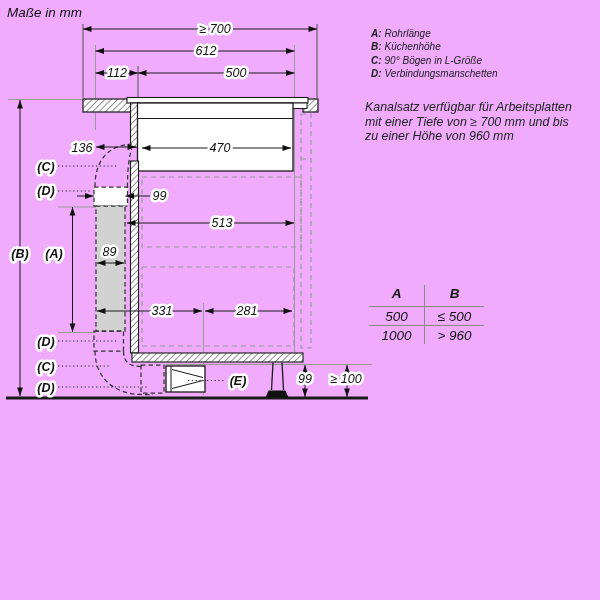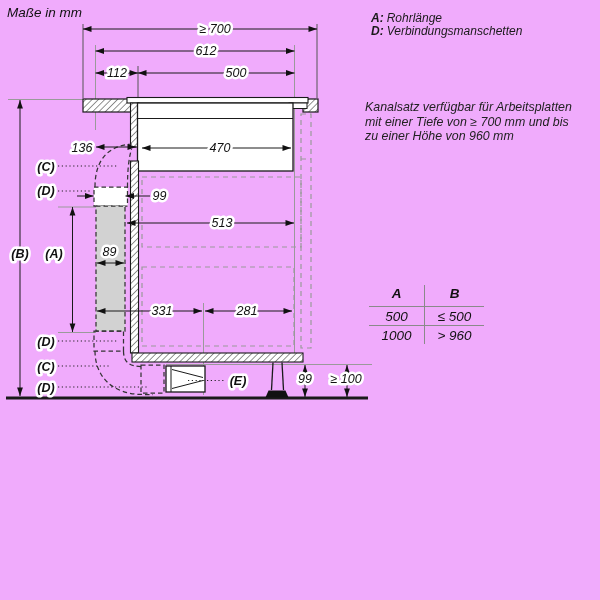--- a/index.html
+++ b/index.html
@@ -1,19 +1,19 @@
 <!DOCTYPE html>
 <html><head>
 <meta charset="utf-8">
 <style>
   html,body{margin:0;padding:0;background:#fff;}
   .page{position:relative;width:600px;height:600px;background:#f0abfc;overflow:hidden;
         font-family:"Liberation Sans",sans-serif;color:#1a1a1a;font-style:italic;}
   .title{position:absolute;left:7px;top:5px;font-size:13.5px;color:#111;}
-  .legend{position:absolute;left:371px;top:12px;font-size:12px;line-height:13.4px;}
+  .legend{position:absolute;left:371px;top:27px;font-size:10px;line-height:13.4px;}
   .legend .lg b{font-weight:bold;}
   .legend .lg span{margin-left:3px;}
   .note{position:absolute;left:365px;width:214px;font-size:12.4px;line-height:14.6px;color:#222;}
   .note.p1{top:100px;}
   .note.p2{top:173px;}
   .tablewrap{position:absolute;left:369px;top:285px;}
   table{border-collapse:collapse;font-size:13.5px;color:#111;text-align:center;}
   th{font-weight:bold;padding:1px 0 5px;}
   td{padding:2px 0 1px;}
   th.col-a,td.col-a{width:55px;border-right:1.1px solid #8a8a8a;}
@@ -175,20 +175,22 @@
       <text class="plabel" x="54" y="257.5" text-anchor="middle">(A)</text>
       <text class="plabel" x="46" y="345.5" text-anchor="middle">(D)</text>
       <text class="plabel" x="46" y="370.5" text-anchor="middle">(C)</text>
       <text class="plabel" x="46" y="391.5" text-anchor="middle">(D)</text>
       <text class="plabel" x="238" y="384.8" text-anchor="middle">(E)</text>
     </g>
   </svg>
 
   <div class="legend">
     <div class="lg"><b>A:</b><span>Rohrlänge</span></div>
+    <div class="lg"><b>B:</b><span>Küchenhöhe</span></div>
+    <div class="lg"><b>C:</b><span>90° Bögen in L-Größe</span></div>
     <div class="lg"><b>D:</b><span>Verbindungsmanschetten</span></div>
   </div>
 
   <div class="note p1">Kanalsatz verfügbar für Arbeitsplatten mit einer Tiefe von ≥ 700 mm und bis zu einer Höhe von 960 mm</div>
 
   <div class="tablewrap">
     <table>
       <thead>
         <tr>
           <th class="col-a">A</th>

